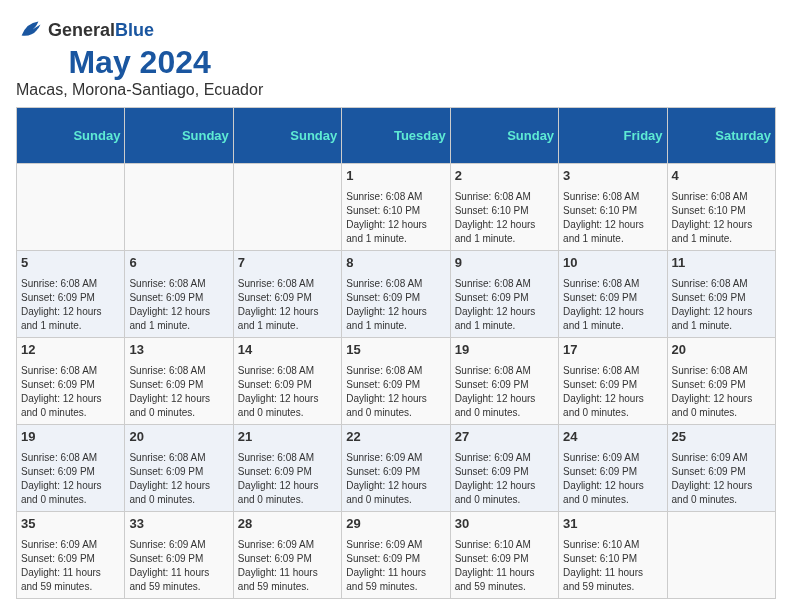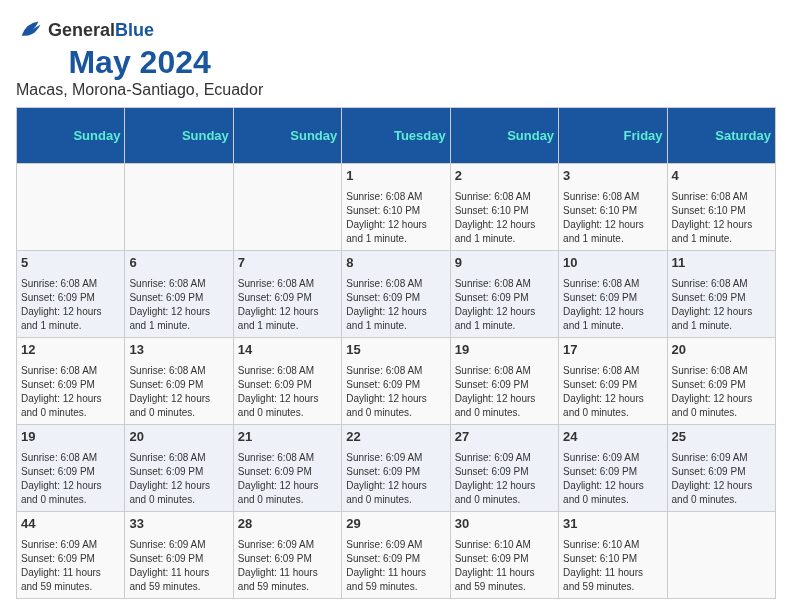--- a/index.html
+++ b/index.html
@@ -301,21 +301,21 @@
         <td>
           <span class="day-num">25</span>
           <div class="day-info" style="white-space: pre-line;">Sunrise: 6:09 AM
 Sunset: 6:09 PM
 Daylight: 12 hours
 and 0 minutes.</div>
         </td>
       </tr>
       <tr>
         <td>
-          <span class="day-num">44</span>
+          <span class="day-num">35</span>
           <div class="day-info" style="white-space: pre-line;">Sunrise: 6:09 AM
 Sunset: 6:09 PM
 Daylight: 11 hours
 and 59 minutes.</div>
         </td>
         <td>
           <span class="day-num">33</span>
           <div class="day-info" style="white-space: pre-line;">Sunrise: 6:09 AM
 Sunset: 6:09 PM
 Daylight: 11 hours

